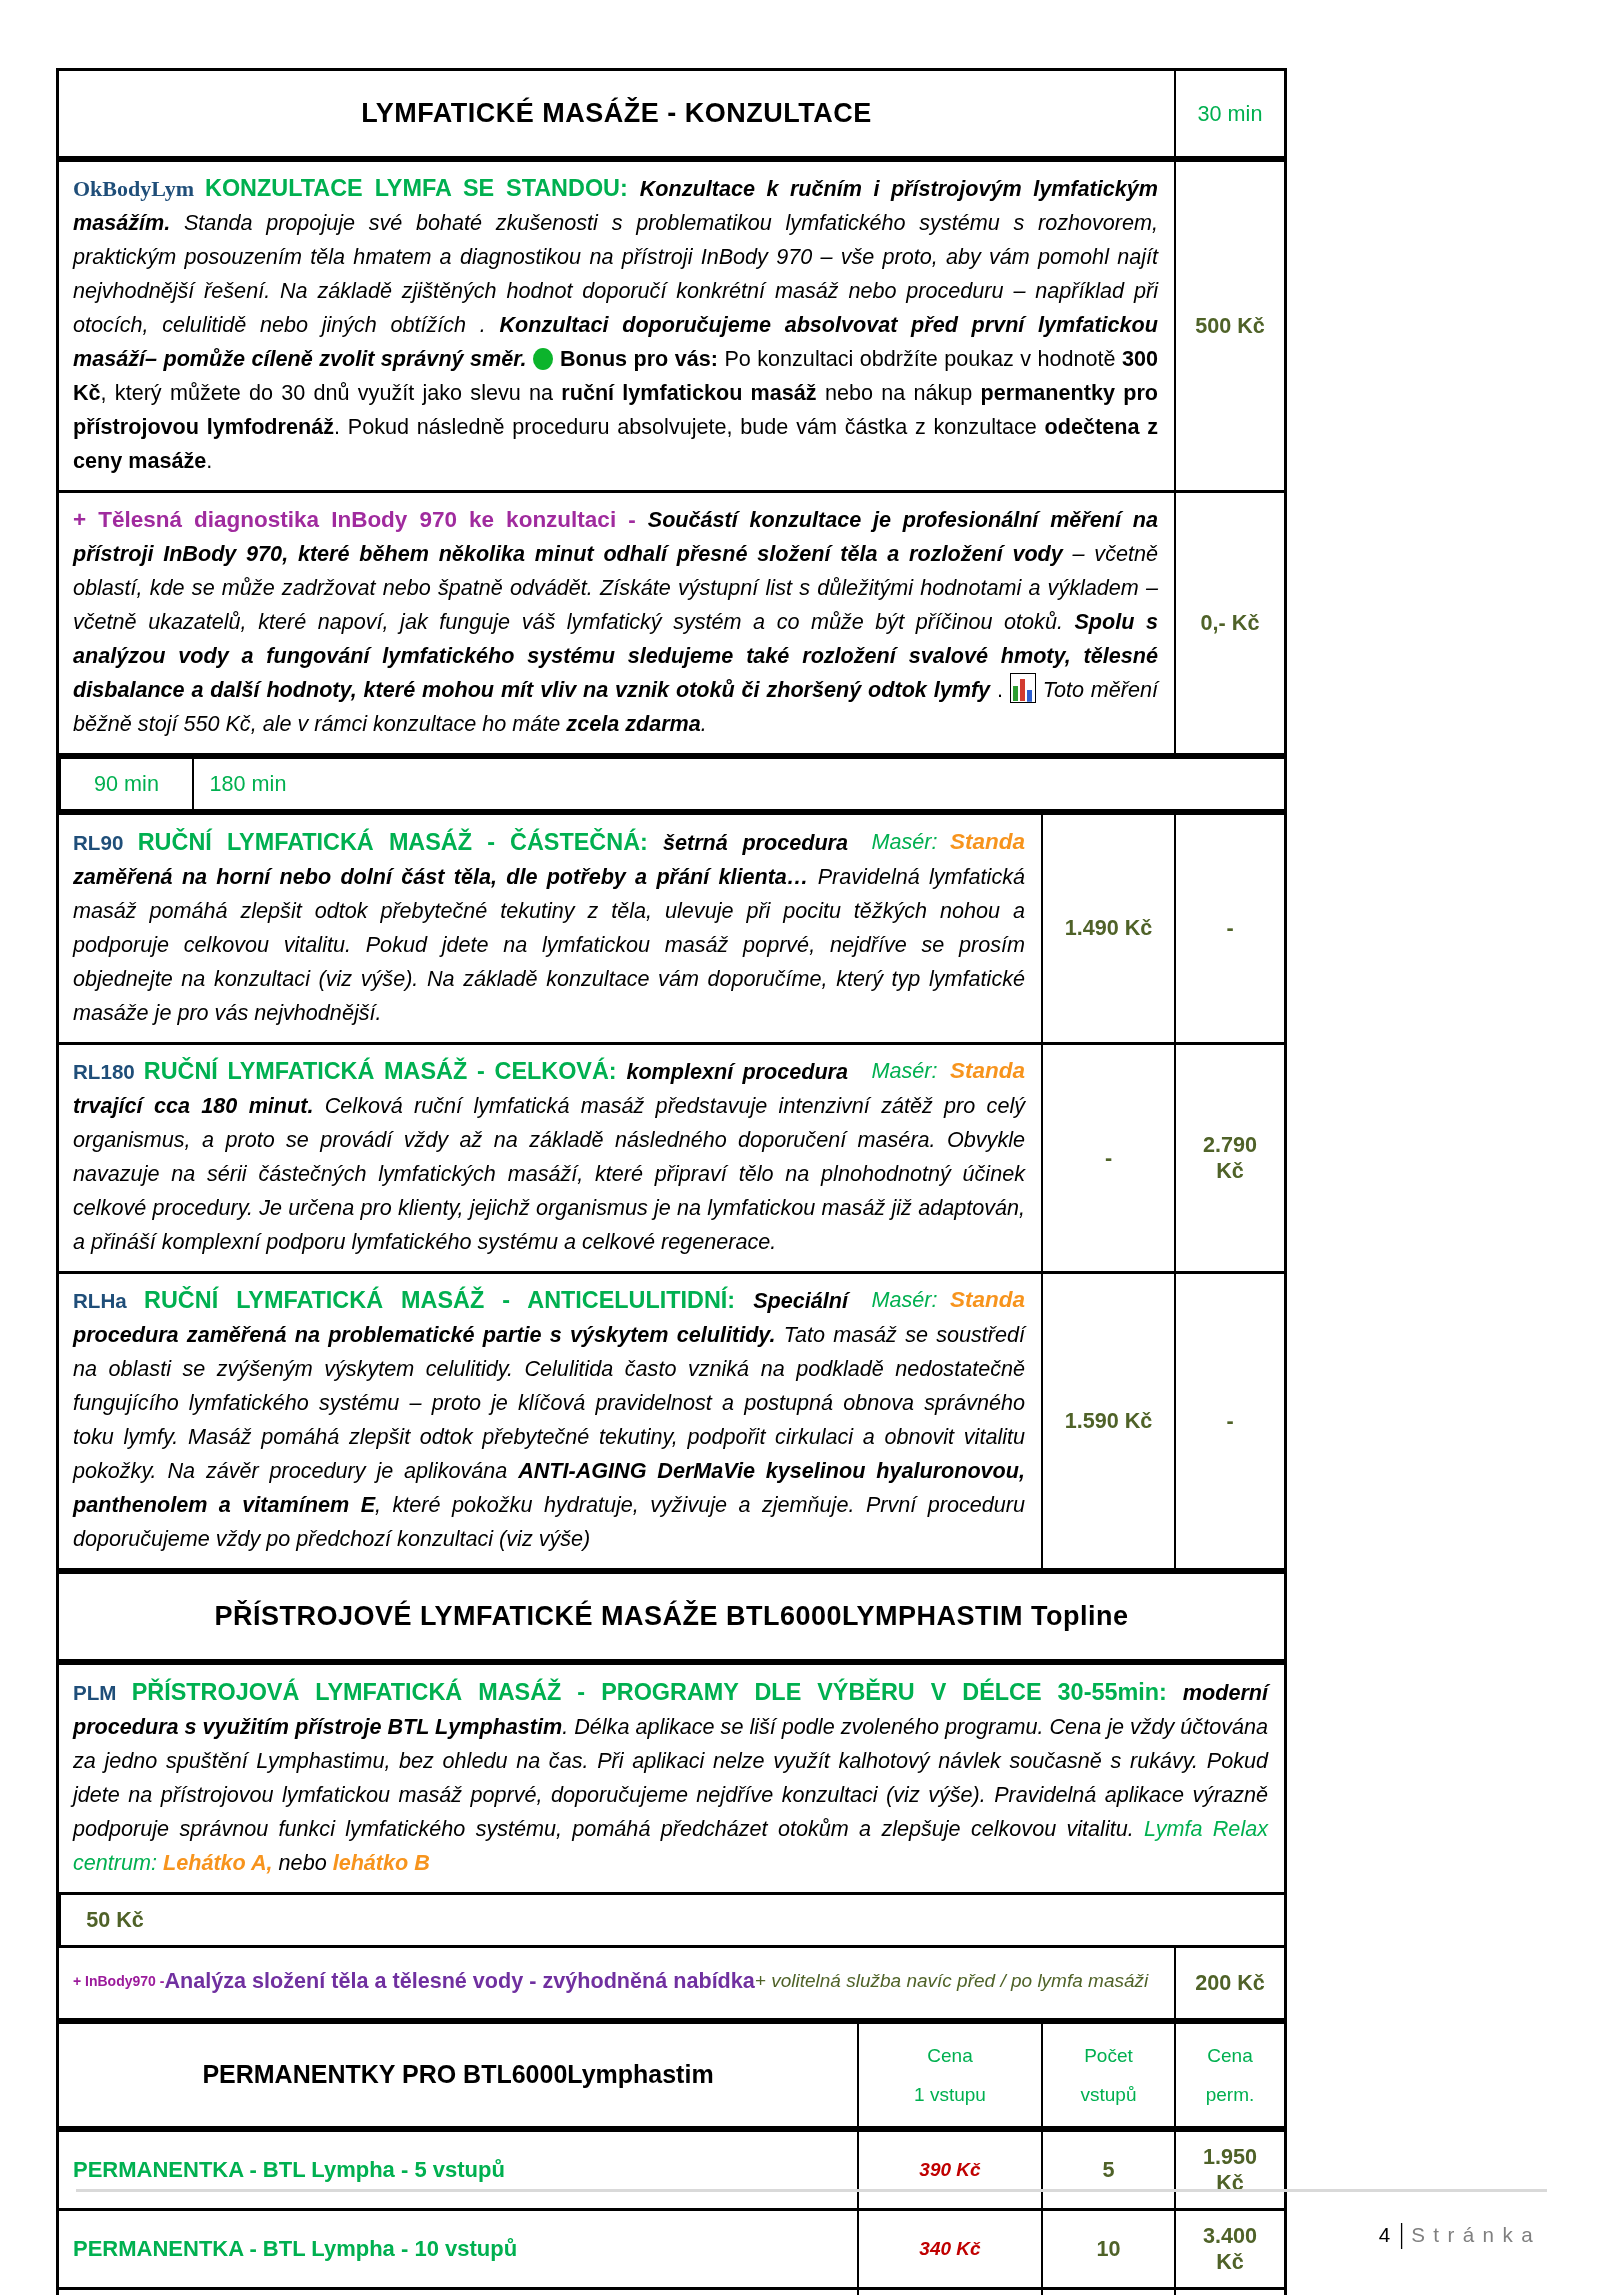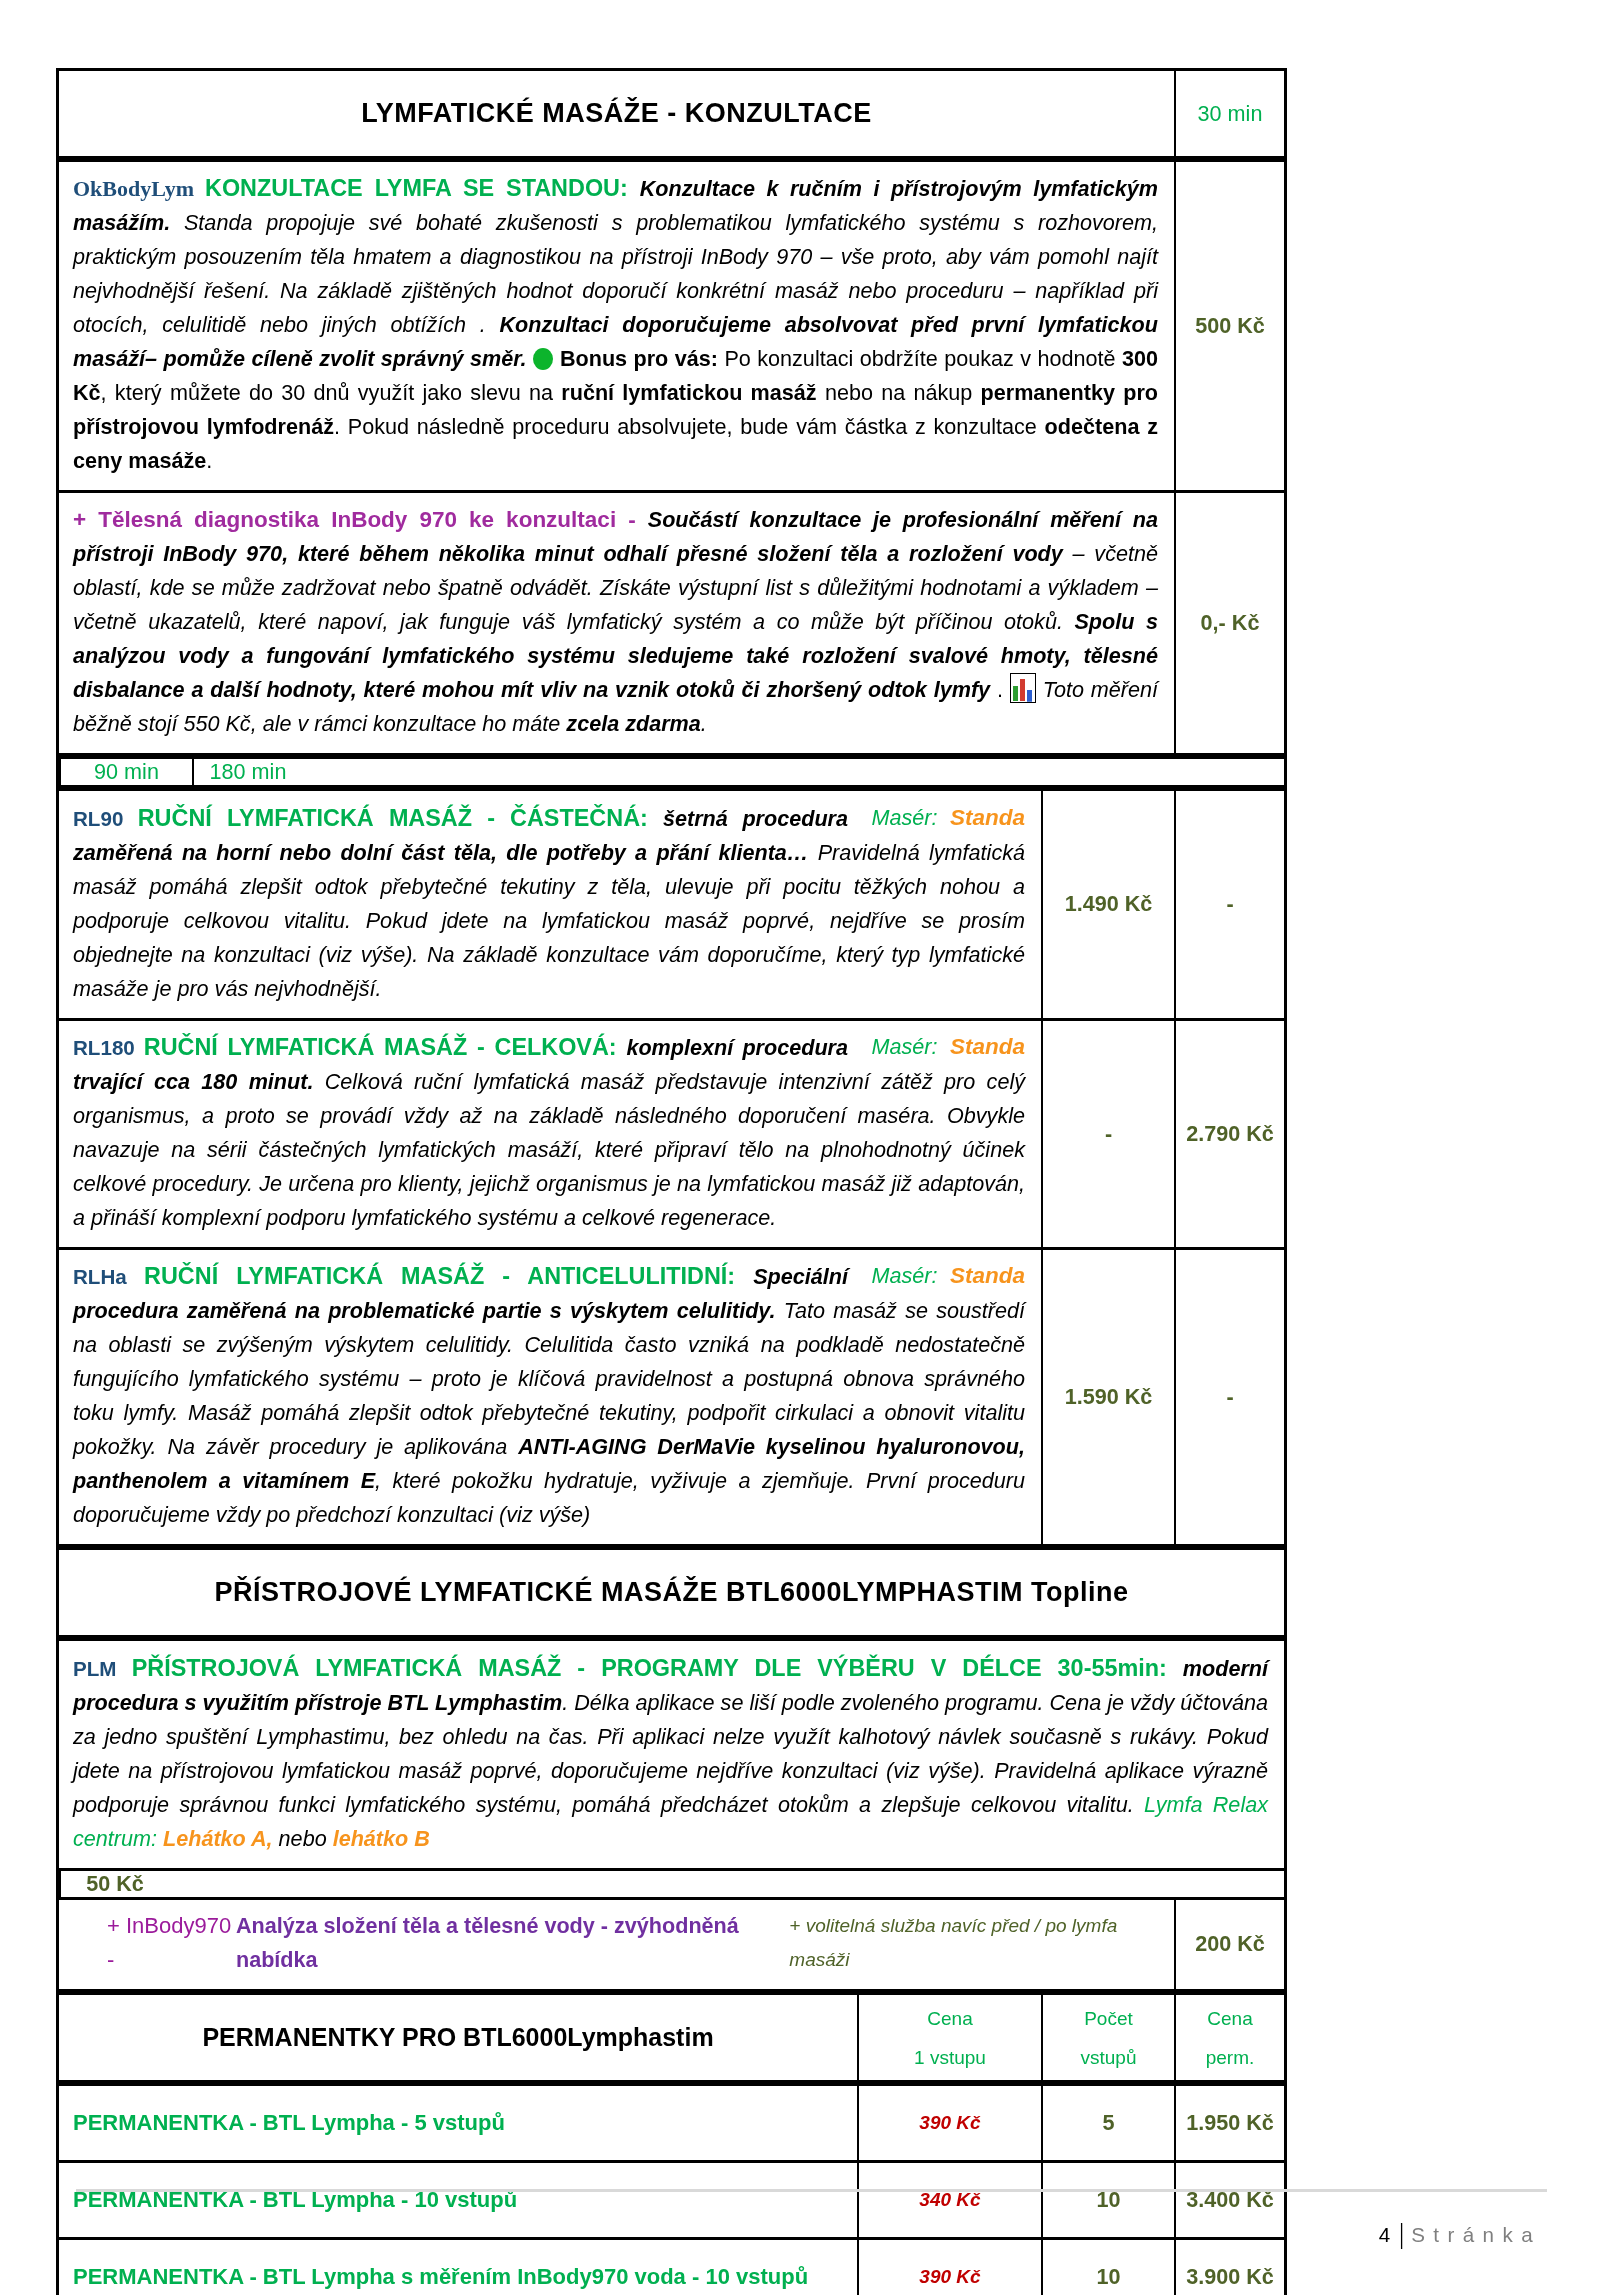--- a/index.html
+++ b/index.html
@@ -11,36 +11,36 @@
         font-family:"Liberation Sans",sans-serif;color:#000;overflow:hidden;}
   .doc{position:absolute;left:56px;top:68px;width:1231px;border:3.7px solid #000;box-sizing:border-box;background:#fff;}
   .row{display:flex;border-bottom:3.3px solid #000;}
   .row:last-child{border-bottom:none;}
   .row.header{border-top:3.3px solid #000;border-bottom:6px solid #000;}
   .row.header.first{border-top:none;}
   .cell{box-sizing:border-box;}
   .main{flex:1;min-width:0;}
   .center{display:flex;align-items:center;justify-content:center;text-align:center;}
   .header .main{min-height:85px;padding:4.7px 14px;}
-  .pcol{display:flex;align-items:center;justify-content:center;border-left:2.3px solid #000;text-align:center;padding:0;}
+  .pcol{display:flex;align-items:center;justify-content:center;border-left:2.3px solid #000;text-align:center;padding:12px;}
   .w-a{flex:0 0 184px;width:184px;}
   .w-b{flex:0 0 133px;width:133px;}
   .w-c{flex:0 0 110px;width:110px;}
   .h1{font-size:27px;font-weight:bold;letter-spacing:0.5px;}
   .h2{font-size:25px;font-weight:bold;}
   .duration{color:var(--green);font-size:21.6px;}
   .price{color:var(--olive);font-weight:bold;font-size:21.6px;}
   .para{padding:9.4px 16px 12px 14px;text-align:justify;font-size:21.6px;line-height:34px;}
   .para.tight{display:flex;align-items:center;text-align:left;min-height:70px;}
   
   .seg.brand{font-family:"Liberation Serif",serif;font-weight:bold;color:var(--blue);font-size:22px;}
   .seg.code{color:var(--blue);font-weight:bold;font-size:20.6px;}
   .seg.green-head{color:var(--green);font-weight:bold;font-size:23.4px;}
   .seg.purple-head{color:#A02B9E;font-weight:bold;font-size:22.5px;}
-  .seg.magenta-b{color:var(--magenta);font-weight:normal;font-size:22px;margin-left:34px;}
+  .seg.magenta-b{color:var(--magenta);font-weight:bold;font-size:14px;}
   .seg.violet-b{color:var(--violet);font-weight:bold;font-size:21.6px;}
   .seg.olive-i{color:var(--olive);font-style:italic;font-size:19px;}
   .seg.bi{font-weight:bold;font-style:italic;}
   .seg.i{font-style:italic;}
   .seg.b{font-weight:bold;}
   .seg.r{font-weight:normal;}
   .seg.green-i{color:var(--green);font-style:italic;}
   .seg.orange-bi{color:var(--orange);font-weight:bold;font-style:italic;}
   .seg.icon-circle{display:inline-block;width:20.6px;height:22.5px;background:#0CB42C;border-radius:50%;vertical-align:-3.7px;}
   .seg.icon-chart{display:inline-block;width:24px;height:28px;border:1.9px solid #000;background-color:#fff;

